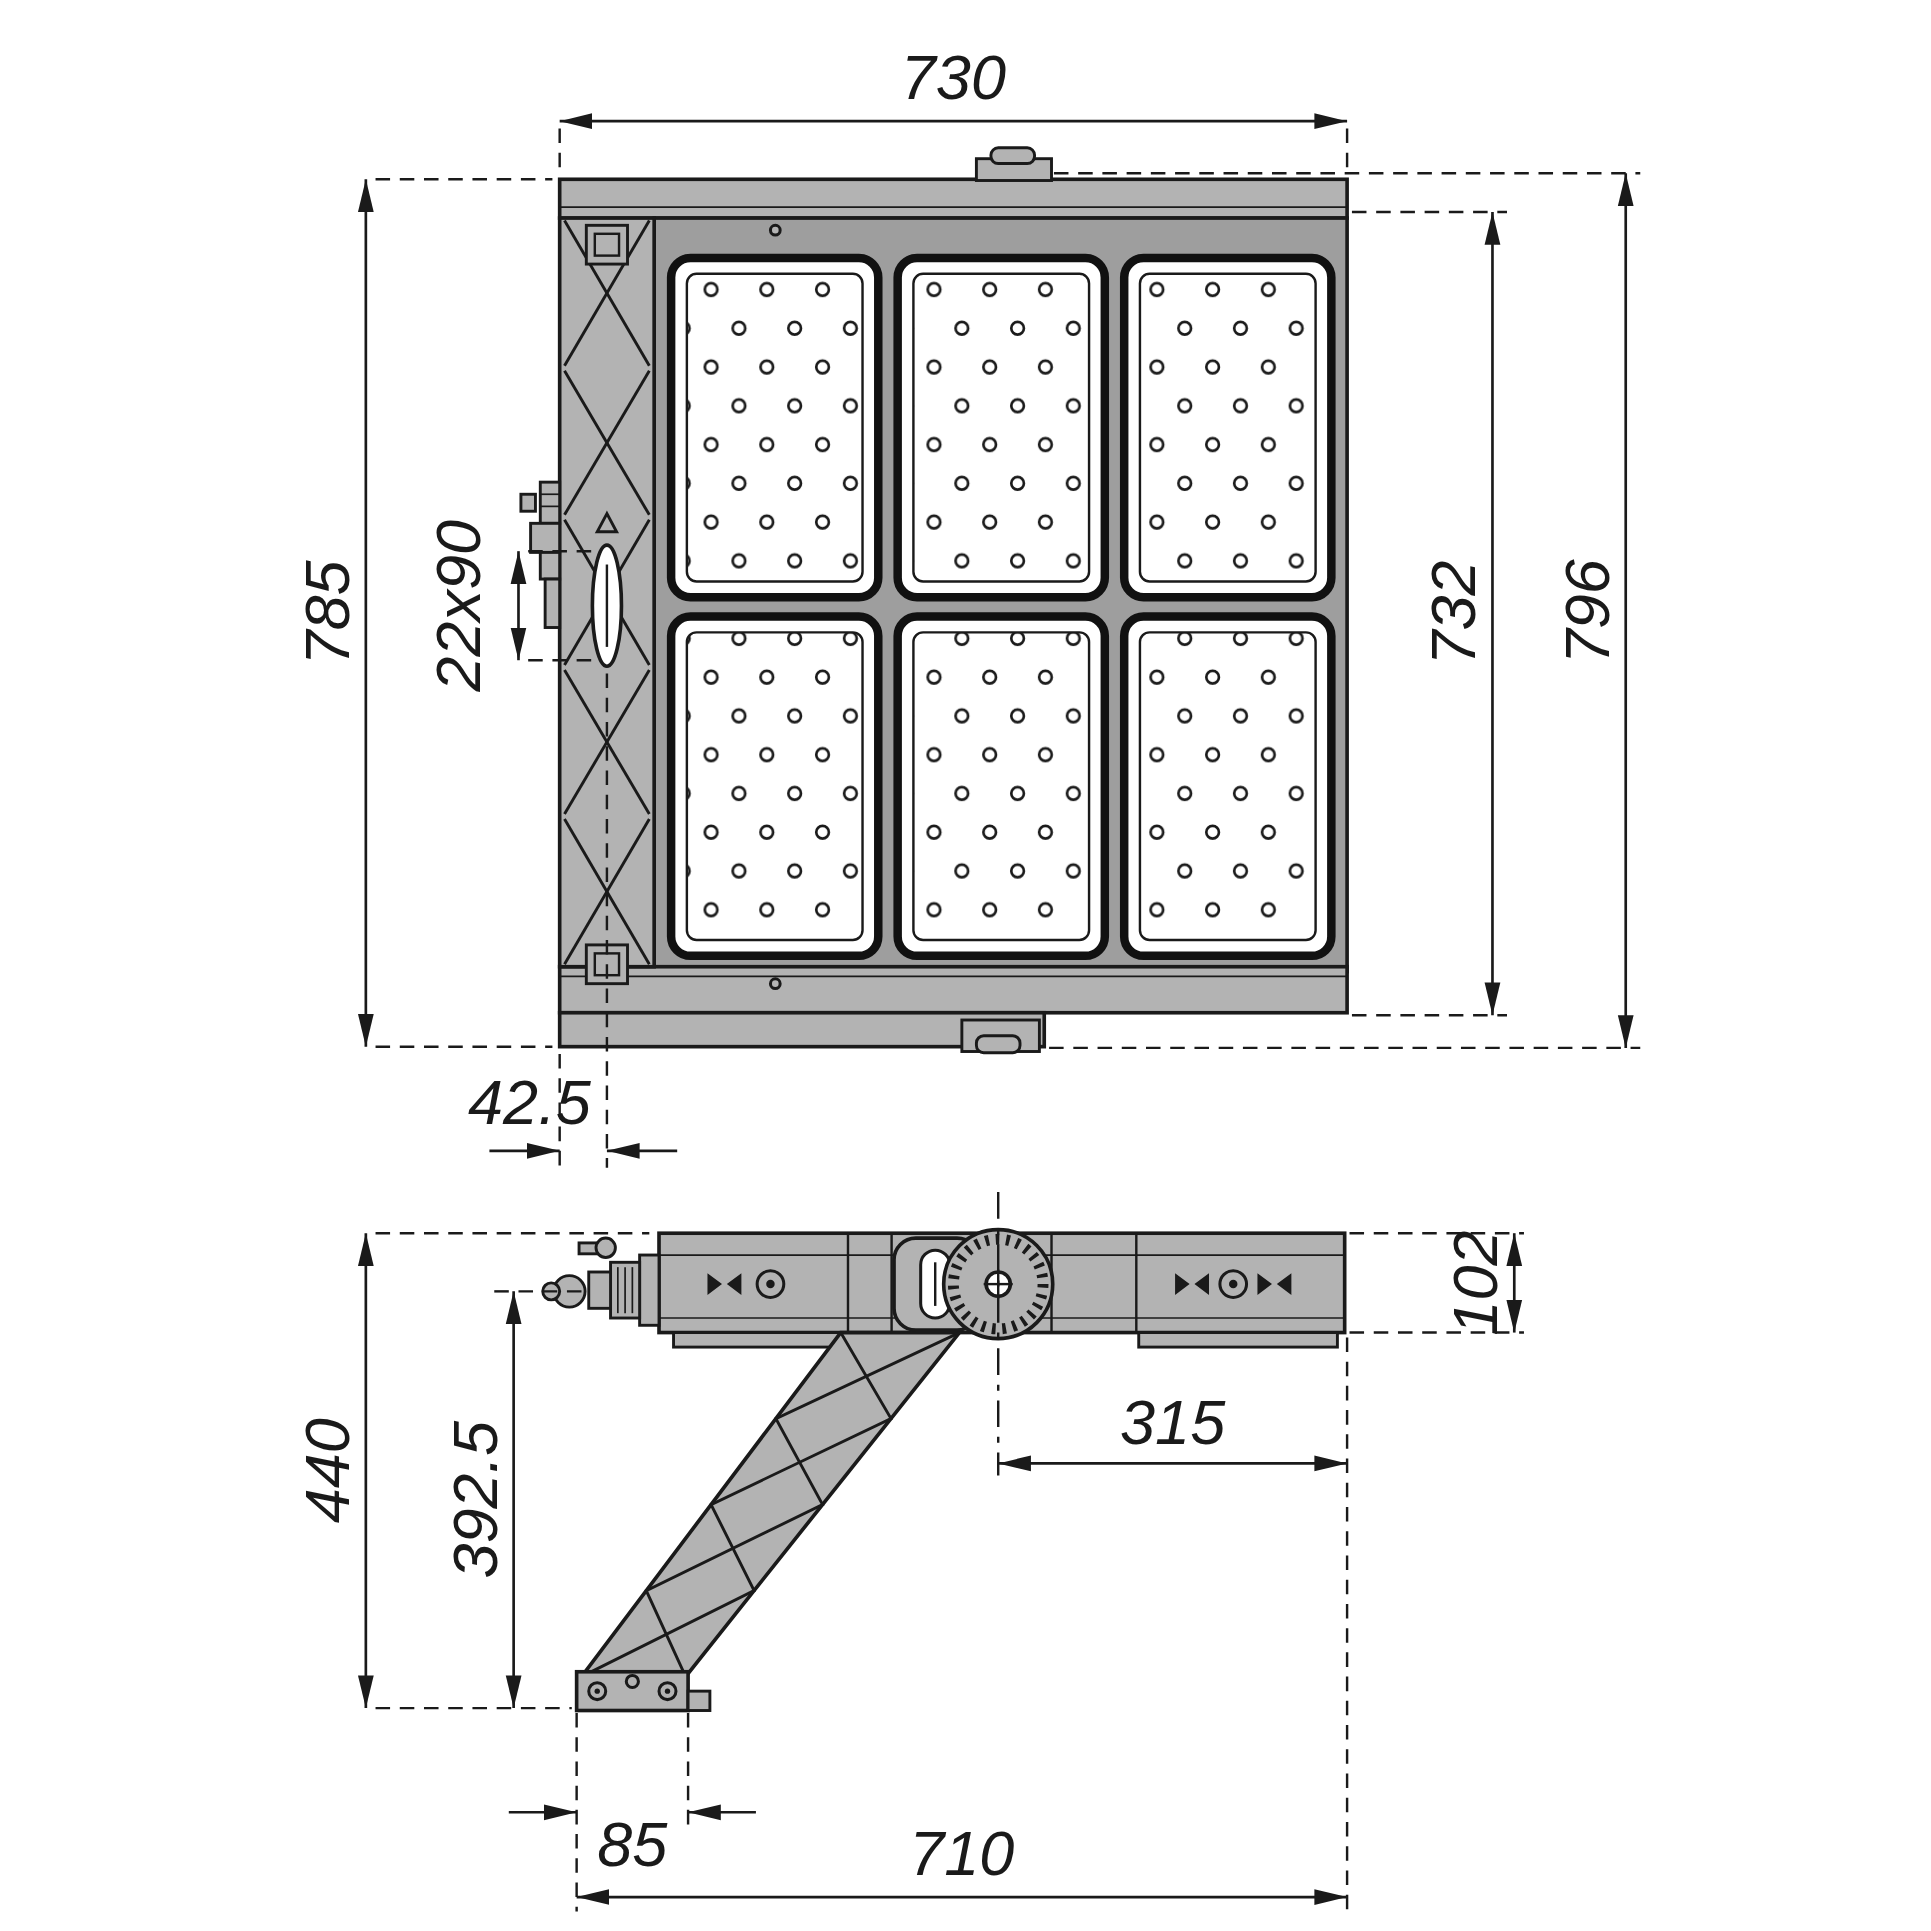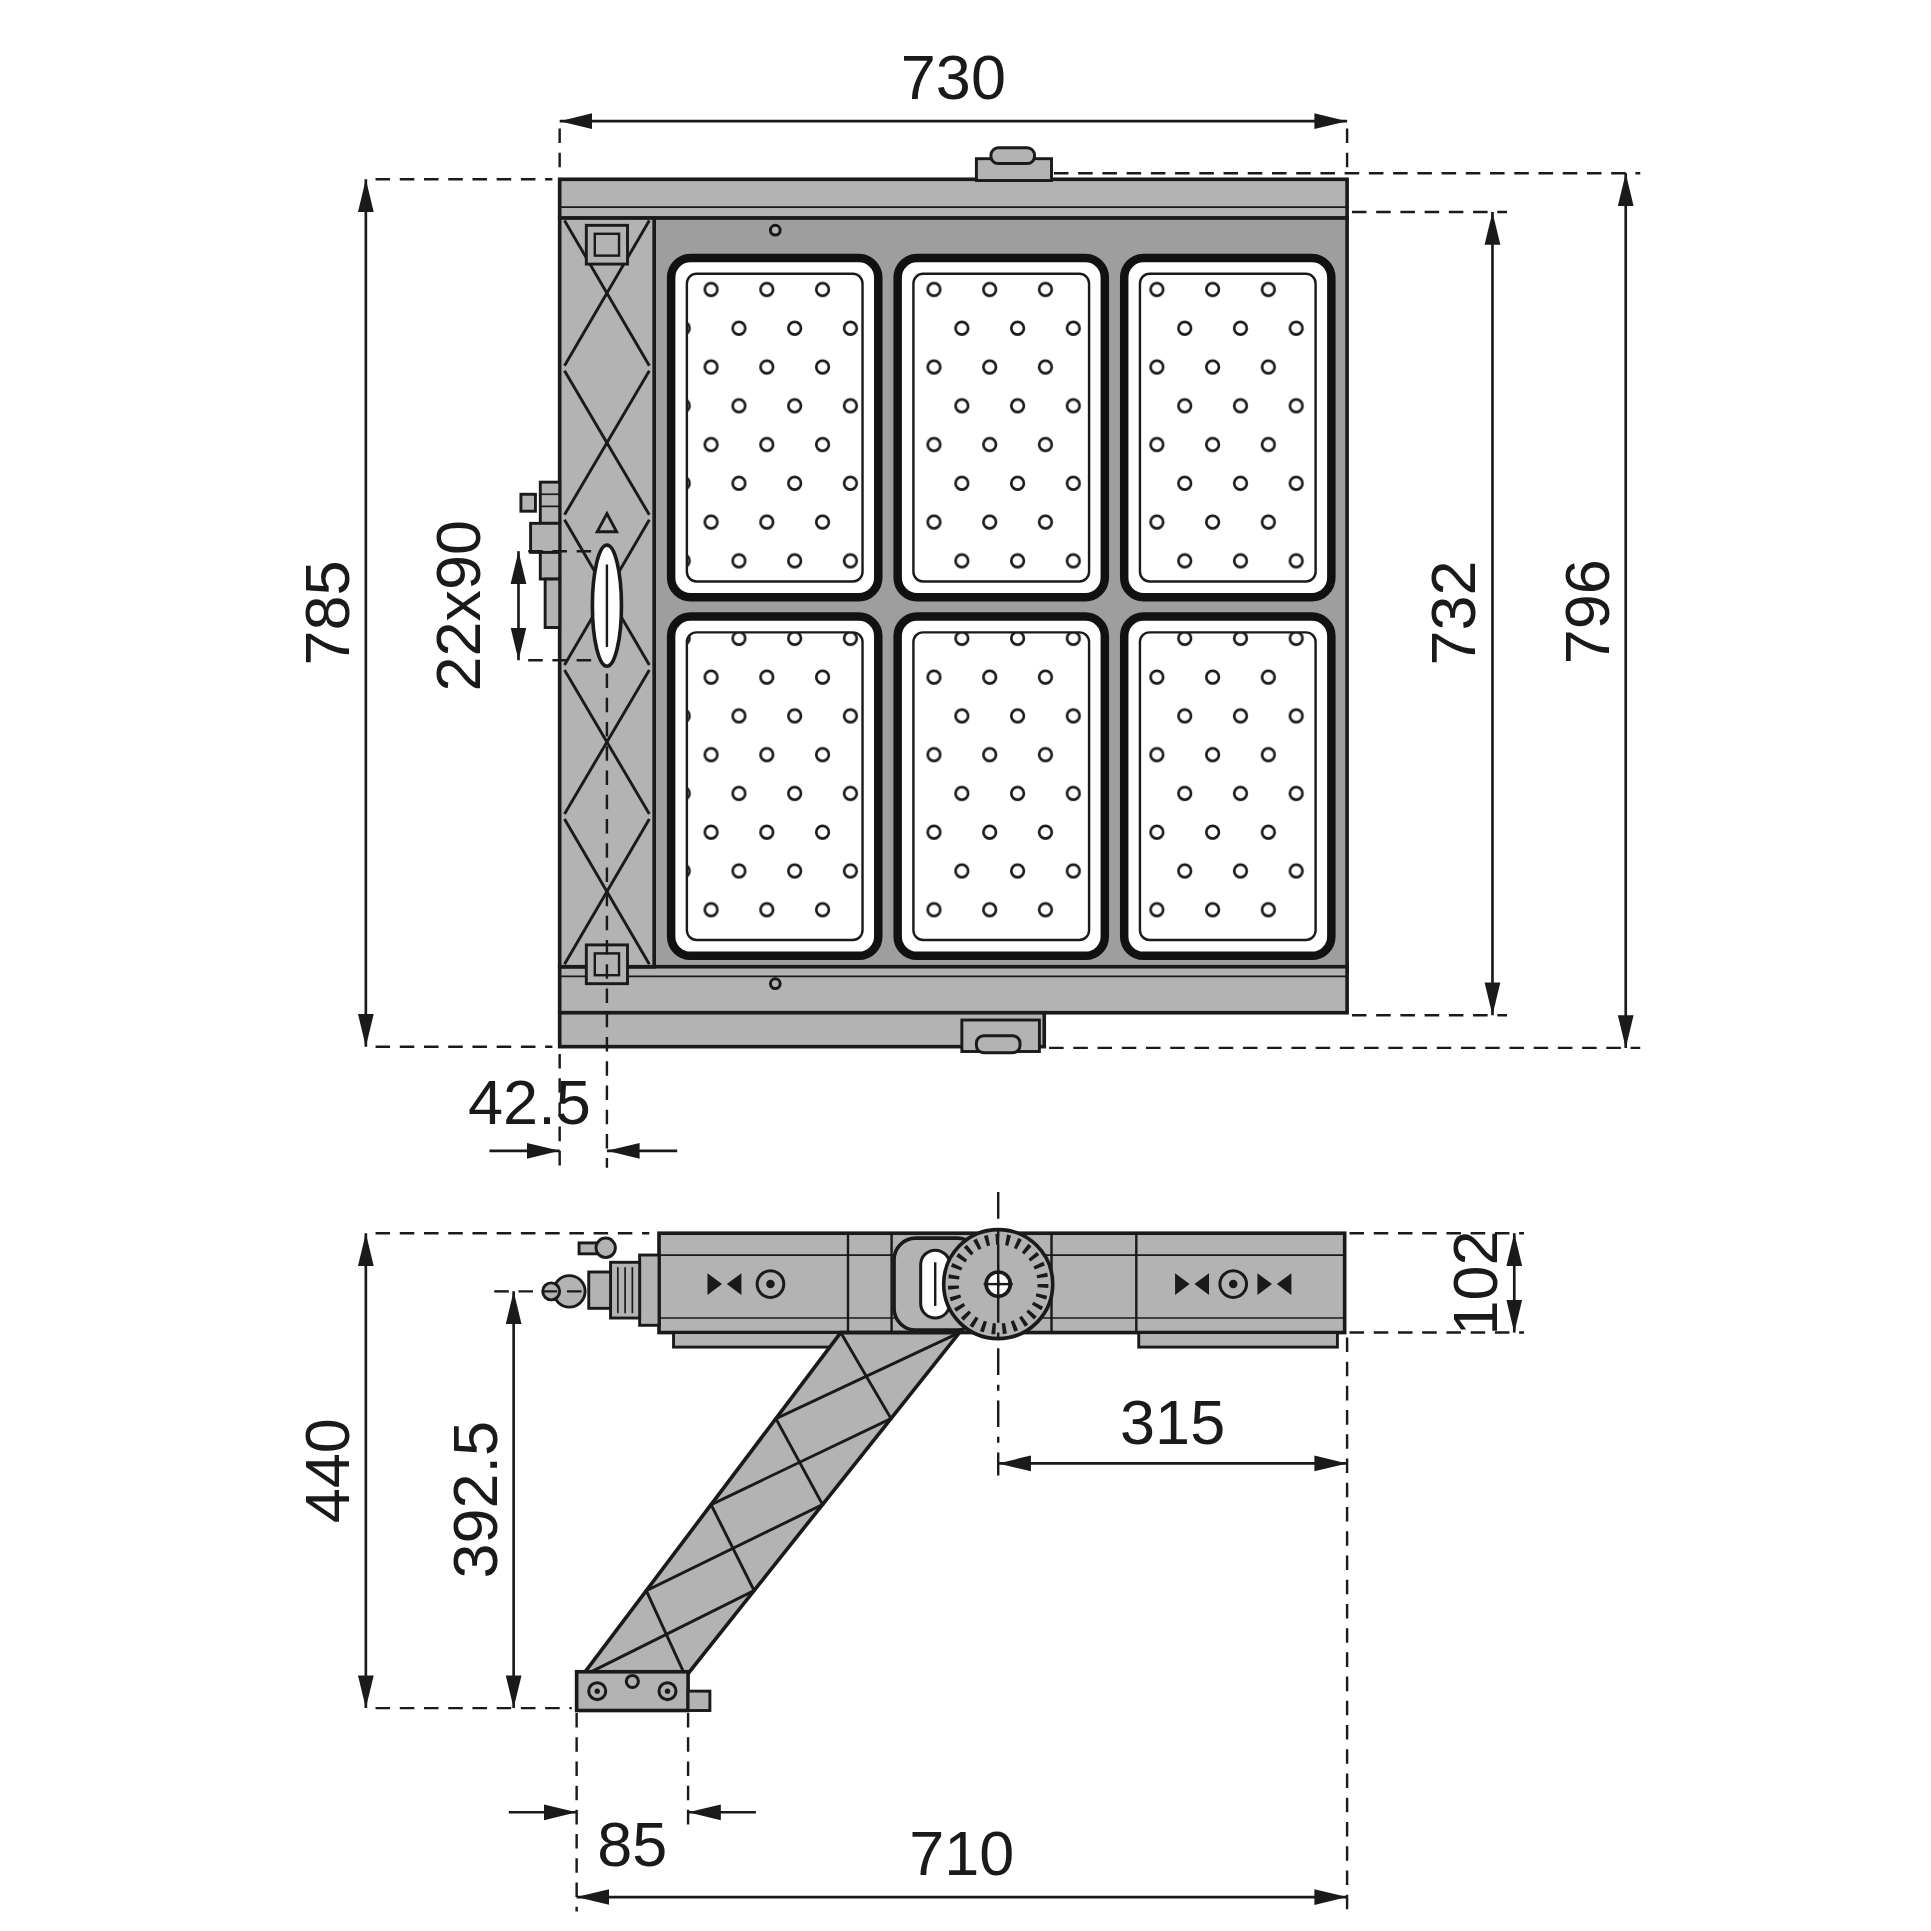--- a/index.html
+++ b/index.html
@@ -1,16 +1,16 @@
 <!DOCTYPE html>
 <html><head>
 <meta charset="utf-8">
 <style>
   html,body{margin:0;padding:0;background:#ffffff;}
-  .page{width:1931px;height:1931px;background:#ffffff;position:relative;overflow:hidden;}
+  .page{width:1931px;height:1931px;background:#ffffff;position:relative;overflow:hidden;font-style:italic;}
   svg{display:block;}
   .metal{fill:#b3b3b3;stroke:#1a1a1a;stroke-width:3;}
   .metal2{fill:#b3b3b3;stroke:#1a1a1a;stroke-width:2.4;}
   .metal-dark{fill:#9e9e9e;stroke:#1a1a1a;stroke-width:3;}
   .panel-outer{fill:#ffffff;stroke:#111111;stroke-width:7;}
   .panel-inner{fill:url(#dots);stroke:#1a1a1a;stroke-width:2;}
   .nofill{fill:none;stroke:#1a1a1a;stroke-width:2;}
   .thin{stroke:#1a1a1a;stroke-width:1.4;}
   .lat{stroke:#1a1a1a;stroke-width:2.4;fill:none;}
   .ext{stroke:#1a1a1a;stroke-width:2;stroke-dasharray:12 8;fill:none;}

